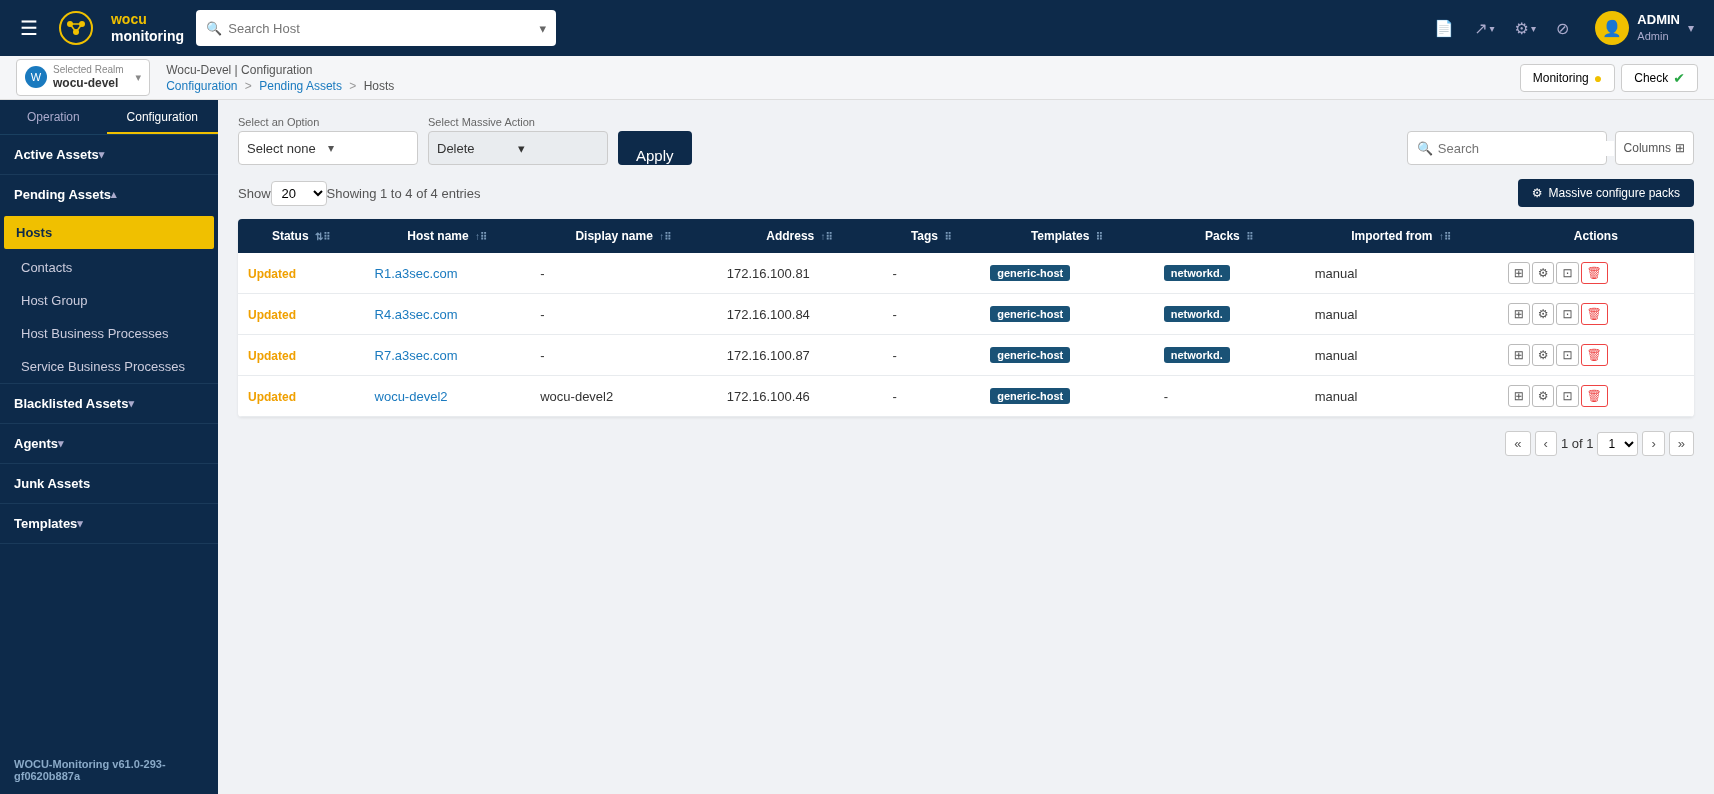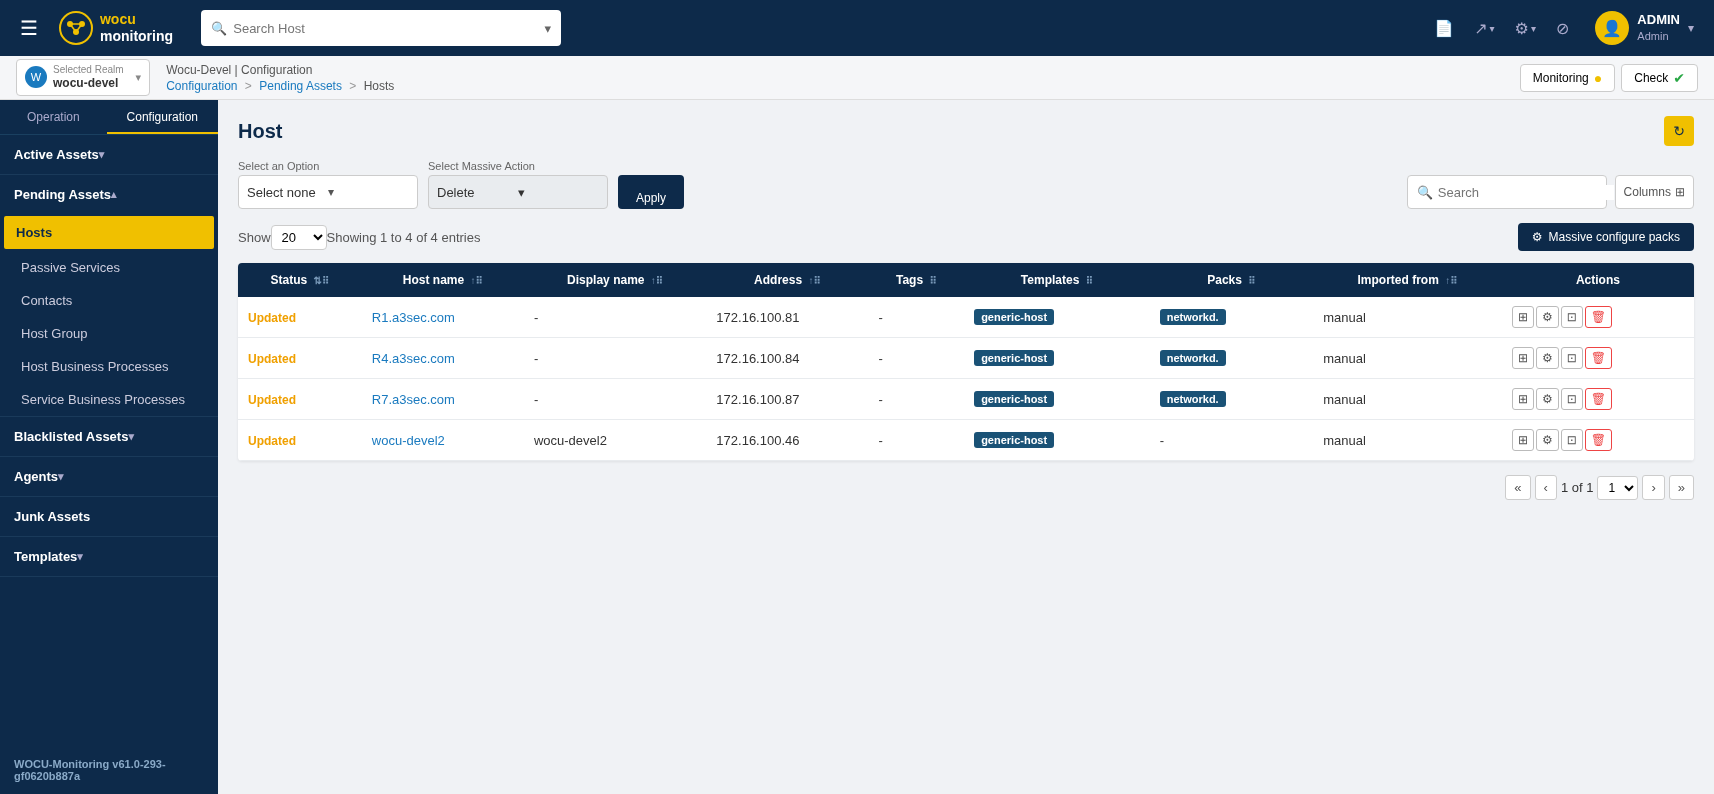--- a/index.html
+++ b/index.html
@@ -12,21 +12,21 @@
       display: flex;
       align-items: center;
       height: 56px;
       padding: 0 12px;
       gap: 12px;
       flex-shrink: 0;
     }
     .hamburger-btn {
       background: none; border: none; color: white; font-size: 20px; cursor: pointer; padding: 4px 8px;
     }
-    .logo-area { display: flex; align-items: center; gap: 6px; margin-right: 16px; }
+    .logo-area { display: flex; align-items: center; gap: 17px; }
     .logo-icon { width: 36px; height: 36px; }
     .logo-text { color: white; font-size: 14px; font-weight: bold; line-height: 1.2; }
     .logo-text span { color: #f0c000; }
     .search-host-bar {
       flex: 1; max-width: 360px; background: white; border: none; border-radius: 4px;
       display: flex; align-items: center; padding: 0 10px; height: 36px;
     }
     .search-host-bar input {
       border: none; outline: none; flex: 1; font-size: 13px; color: #333;
     }
@@ -113,21 +113,21 @@
     .select-dropdown {
       display: flex; align-items: center; border: 1px solid #ccc; border-radius: 4px; background: white; padding: 5px 8px; min-width: 180px; height: 34px; cursor: pointer;
     }
     .select-dropdown span { flex: 1; font-size: 13px; color: #333; }
     .select-dropdown .dd-caret { color: #555; font-size: 12px; }
     .select-massive {
       display: flex; align-items: center; border: 1px solid #ccc; border-radius: 4px; background: #e9ecef; padding: 5px 8px; min-width: 180px; height: 34px; cursor: pointer;
     }
     .select-massive span { flex: 1; font-size: 13px; color: #333; }
     .apply-btn {
-      background: #0d2a4a; color: white; border: none; border-radius: 4px; padding: 16px 18px; cursor: pointer; font-size: 12px; height: 34px;
+      background: #0d2a4a; color: white; border: none; border-radius: 4px; padding: 16px 18px; cursor: pointer; font-size: 15px; height: 34px;
     }
     .search-right { margin-left: auto; display: flex; align-items: center; gap: 8px; }
     .search-box {
       display: flex; align-items: center; border: 1px solid #ccc; border-radius: 4px; background: white; padding: 5px 10px; width: 200px; height: 34px;
     }
     .search-box input { border: none; outline: none; flex: 1; font-size: 13px; }
     .search-box .search-ico { color: #888; margin-right: 4px; }
     .columns-btn {
       display: flex; align-items: center; gap: 4px; border: 1px solid #ccc; border-radius: 4px; background: white; padding: 5px 8px; cursor: pointer; font-size: 12px; color: #555; height: 34px;
     }
@@ -147,21 +147,21 @@
     .data-table thead tr { background: #0d2a4a; color: white; }
     .data-table th {
       padding: 10px 10px; text-align: center; font-size: 12px; font-weight: 600; white-space: nowrap;
     }
     .data-table th .sort-icons { color: #7a9aba; margin-left: 3px; font-size: 10px; }
     .data-table tbody tr { border-bottom: 1px solid #e8ebee; }
     .data-table td { padding: 9px 10px; font-size: 13px; vertical-align: middle; }
     .status-updated { color: #f0a000; font-weight: bold; font-size: 12px; }
     .host-link { color: #1a7abf; text-decoration: none; font-weight: 500; }
     .tag-badge {
-      background: #1a5276; color: white; border-radius: 3px; padding: 2px 7px; font-size: 11px; font-weight: bold; margin-right: 18px; display: inline-block; text-align: right;
+      background: #1a5276; color: white; border-radius: 3px; padding: 2px 7px; font-size: 11px; font-weight: bold; margin-right: 8px; display: inline-block; text-align: right;
     }
     .tag-badge.network { background: #1a5276; }
     .action-btn {
       background: none; border: 1px solid #bbb; border-radius: 3px; padding: 3px 5px; cursor: pointer; font-size: 12px; margin-right: 2px; color: #555;
     }
     .action-btn.delete { border-color: #e44; color: #e44; }
 
     
     .pagination { display: flex; align-items: center; justify-content: flex-end; gap: 4px; margin-top: 14px; }
     .page-btn {
@@ -261,21 +261,20 @@
         <span class="caret-icon">▾</span>
       </div>
     </div>
 
     <div class="sidebar-section">
       <div class="sidebar-section-header">
         <span>Pending Assets</span>
         <span class="caret-icon">▴</span>
       </div>
       <div class="sidebar-item highlighted">Hosts</div>
-      <div class="sidebar-item">Passive Services</div>
       <div class="sidebar-item">Contacts</div>
       <div class="sidebar-item">Host Group</div>
       <div class="sidebar-item">Host Business Processes</div>
       <div class="sidebar-item">Service Business Processes</div>
     </div>
 
     <div class="sidebar-section">
       <div class="sidebar-section-header">
         <span>Blacklisted Assets</span>
         <span class="caret-icon">▾</span>
@@ -303,24 +302,20 @@
     </div>
 
 
     <div class="sidebar-version">
       <strong>WOCU-Monitoring v61.0-293-gf0620b887a</strong>
     </div>
   </aside>
 
   <main class="content-area">
 
-    <div class="page-title">
-      <span>Host</span>
-      <button class="refresh-btn">↻</button>
-    </div>
 
     <div class="toolbar">
       <div class="select-group">
         <span class="select-label">Select an Option</span>
         <div class="select-dropdown">
           <span>Select none</span>
           <span class="dd-caret">▾</span>
         </div>
       </div>
 

